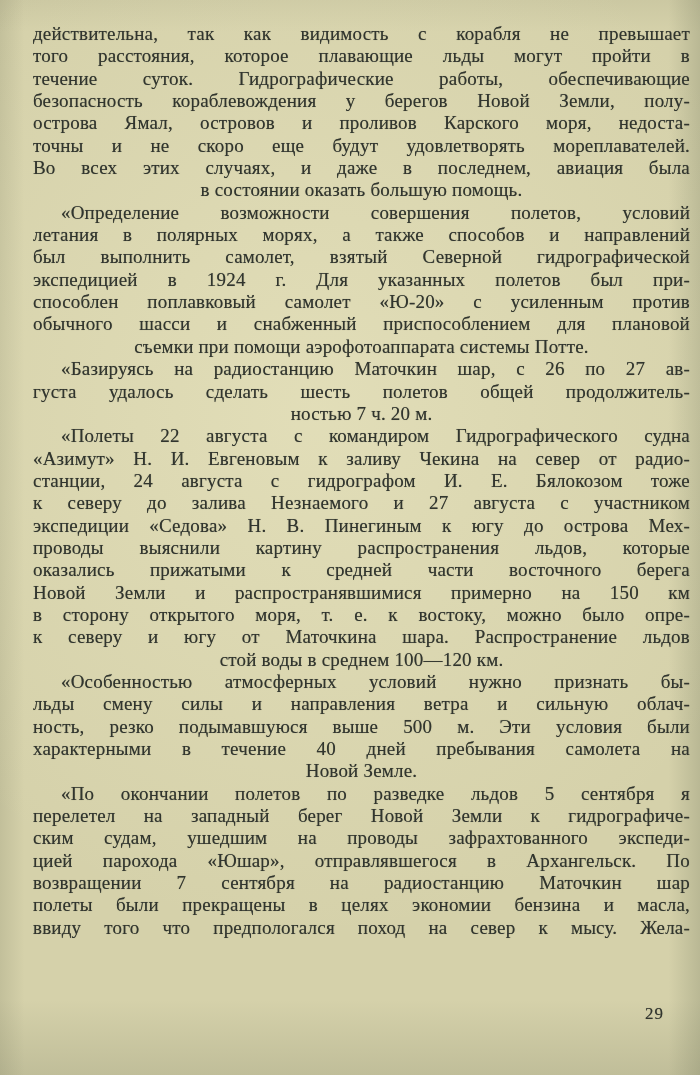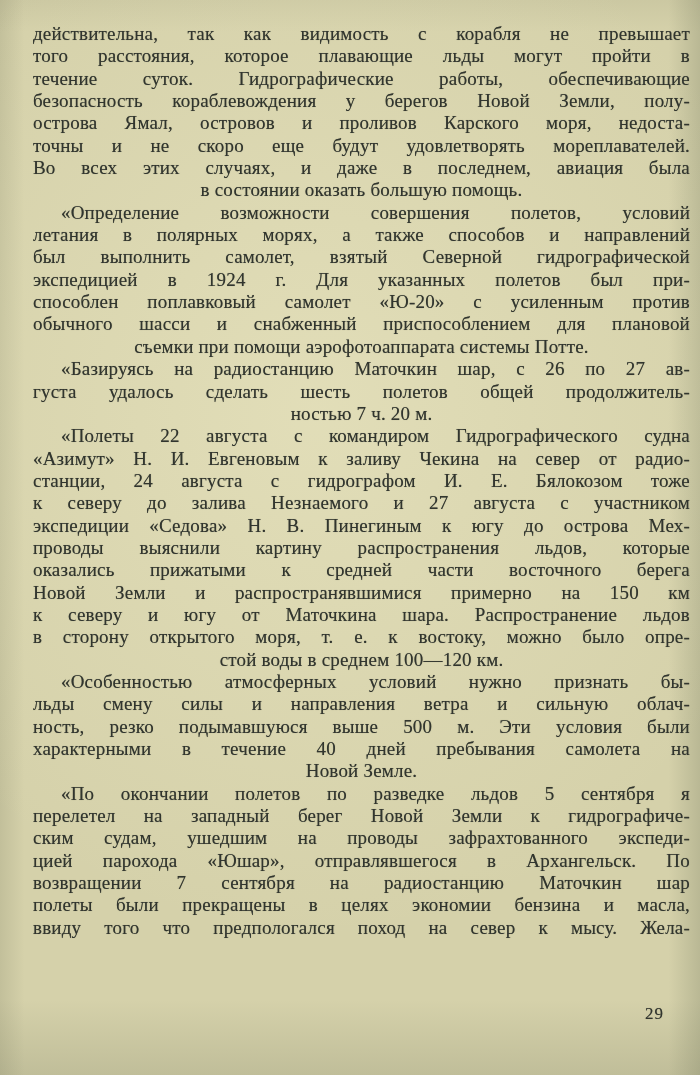--- a/index.html
+++ b/index.html
@@ -78,22 +78,22 @@
       <div class="line just"><span>густа удалось сделать шесть полетов общей продолжитель-</span></div>
       <div class="line"><span>ностью 7 ч. 20 м.</span></div>
       <div class="line just ind"><span>«Полеты 22 августа с командиром Гидрографического судна</span></div>
       <div class="line just"><span>«Азимут» Н. И. Евгеновым к заливу Чекина на север от радио-</span></div>
       <div class="line just"><span>станции, 24 августа с гидрографом И. Е. Бялокозом тоже</span></div>
       <div class="line just"><span>к северу до залива Незнаемого и 27 августа с участником</span></div>
       <div class="line just"><span>экспедиции «Седова» Н. В. Пинегиным к югу до острова Мех-</span></div>
       <div class="line just"><span>проводы выяснили картину распространения льдов, которые</span></div>
       <div class="line just"><span>оказались прижатыми к средней части восточного берега</span></div>
       <div class="line just"><span>Новой Земли и распространявшимися примерно на 150 </span><span class="it">км</span></div>
+      <div class="line just"><span>в сторону открытого моря, т. е. к востоку, можно было опре-</span></div>
       <div class="line just"><span>к северу и югу от Маточкина шара. Распространение льдов</span></div>
-      <div class="line just"><span>в сторону открытого моря, т. е. к востоку, можно было опре-</span></div>
       <div class="line"><span>стой воды в среднем 100—120 </span><span class="it">км.</span></div>
       <div class="line just ind"><span>«Особенностью атмосферных условий нужно признать бы-</span></div>
       <div class="line just"><span>льды смену силы и направления ветра и сильную облач-</span></div>
       <div class="line just"><span>ность, резко подымавшуюся выше 500 </span><span class="it">м.</span><span> Эти условия были</span></div>
       <div class="line just"><span>характерными в течение 40 дней пребывания самолета на</span></div>
       <div class="line"><span>Новой Земле.</span></div>
       <div class="line just ind"><span>«По окончании полетов по разведке льдов 5 сентября я</span></div>
       <div class="line just"><span>перелетел на западный берег Новой Земли к гидрографиче-</span></div>
       <div class="line just"><span>ским судам, ушедшим на проводы зафрахтованного экспеди-</span></div>
       <div class="line just"><span>цией парохода «Юшар», отправлявшегося в Архангельск. По</span></div>

